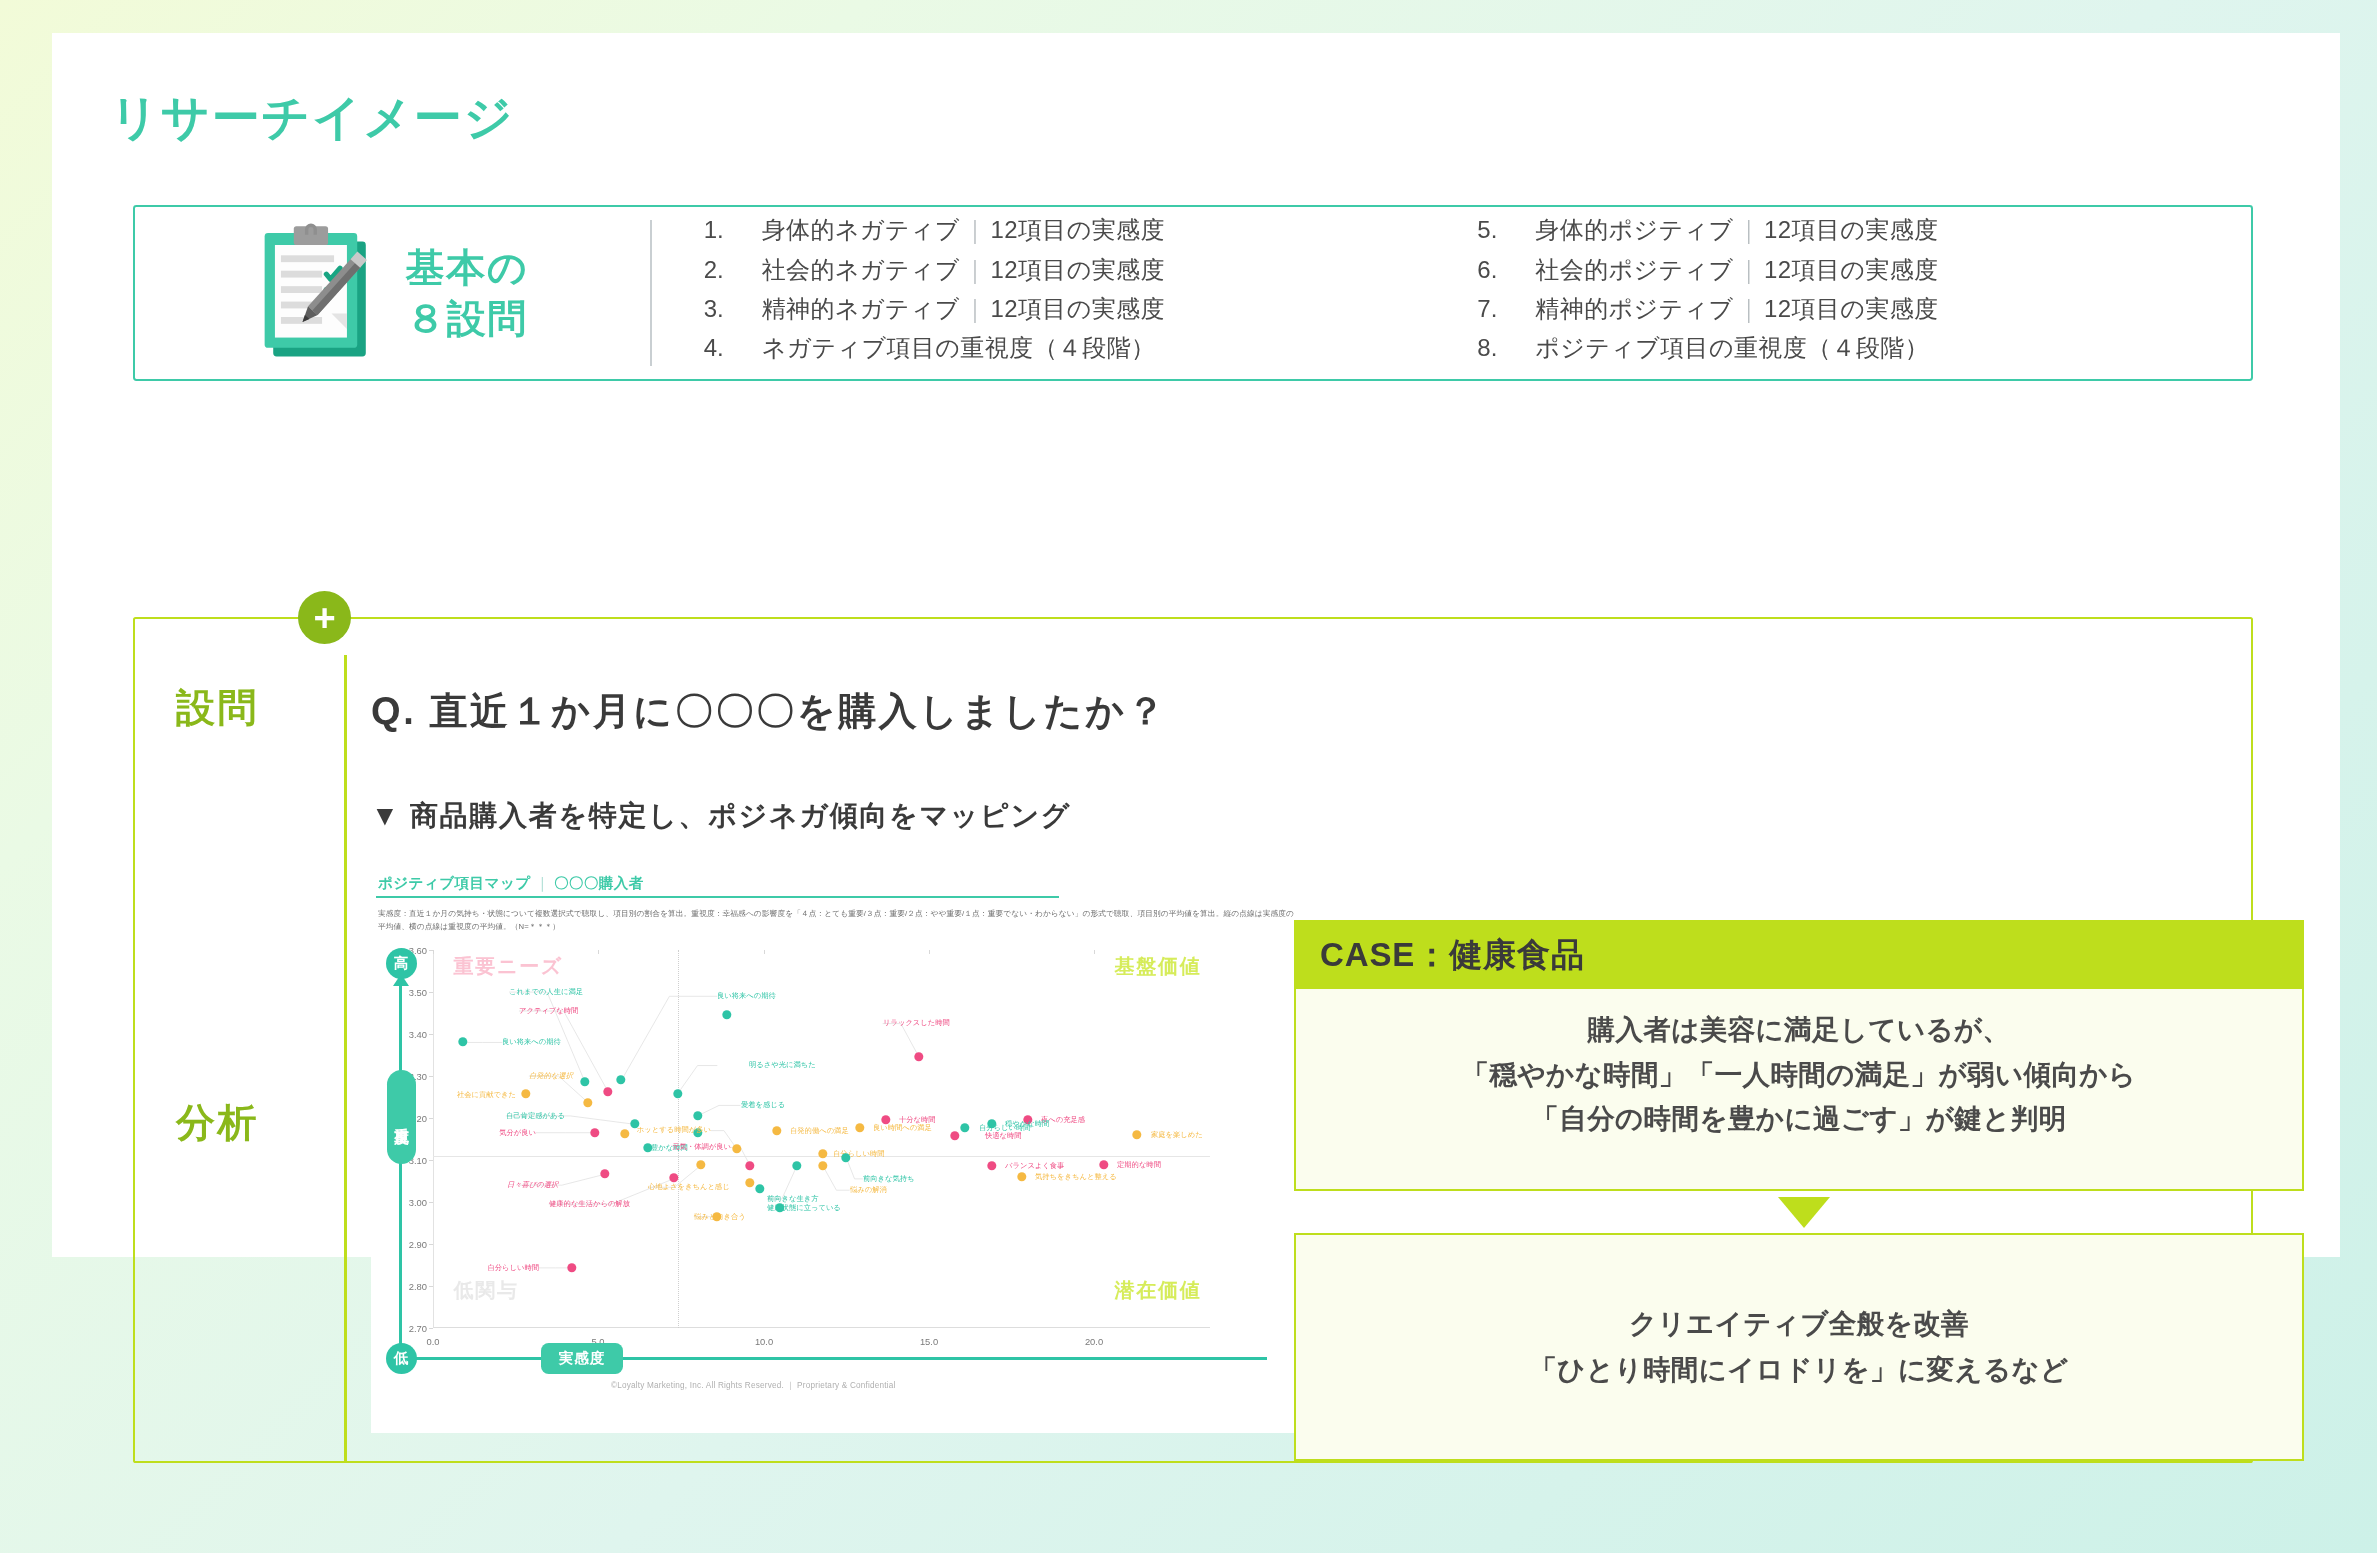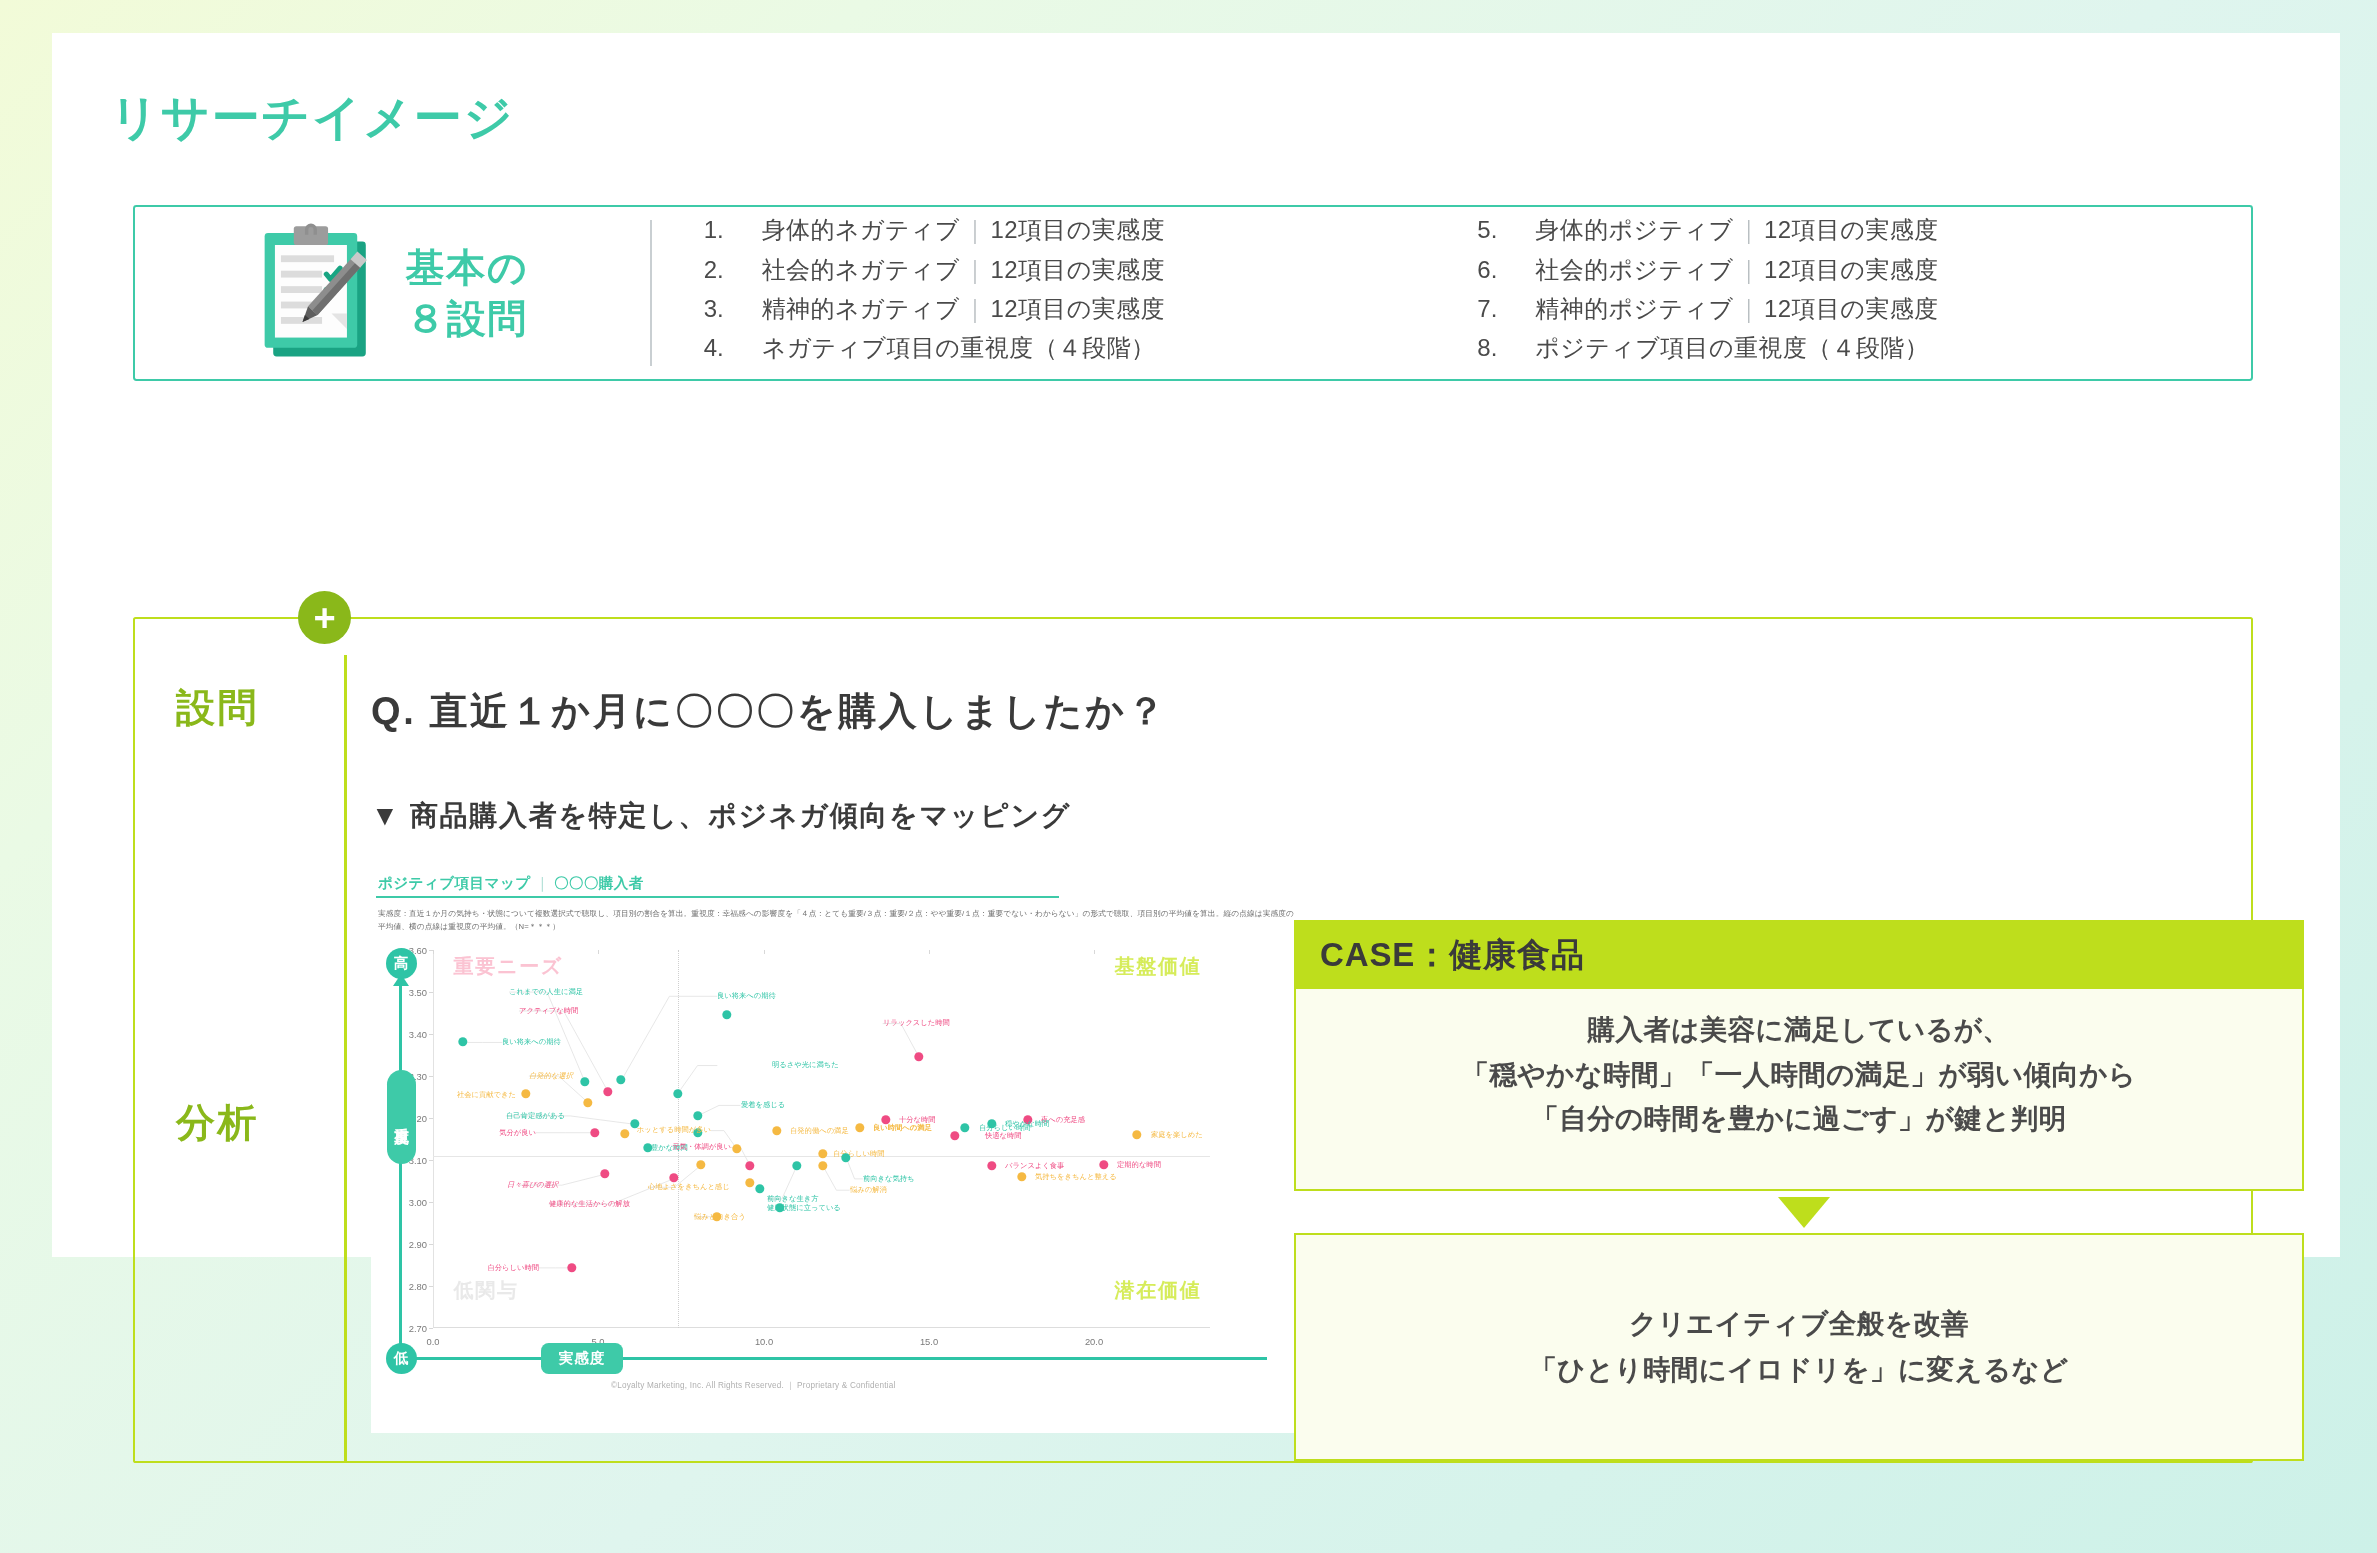--- a/index.html
+++ b/index.html
@@ -496,21 +496,21 @@
         <div class="dot g" style="left: 188px; top: 130px;"></div>
         <div class="dlabel g" style="left: 284px; top: 46px;">良い将来への期待</div>
         <div class="dot p" style="left: 175px; top: 142px;"></div>
         <div class="dlabel p" style="left: 86px; top: 61px;">アクティブな時間</div>
         <div class="dot g" style="left: 294px; top: 65px;"></div>
         <div class="dot o" style="left: 93px; top: 144px;"></div>
         <div class="dlabel o r" style="left: 83px; top: 145px;">社会に貢献できた</div>
         <div class="dot o" style="left: 155px; top: 153px;"></div>
         <div class="dlabel o" style="left: 96px; top: 126px; font-style: italic;">自発的な選択</div>
         <div class="dot g" style="left: 245px; top: 144px;"></div>
-        <div class="dlabel g" style="left: 301px; top: 115px; padding-left: 38px;">明るさや光に満ちた</div>
+        <div class="dlabel g" style="left: 278px; top: 115px; padding-left: 38px;">明るさや光に満ちた</div>
         <div class="dot g" style="left: 30px; top: 92px;"></div>
         <div class="dlabel g" style="left: 69px; top: 92px;">良い将来への期待</div>
         <div class="dot g" style="left: 202px; top: 174px;"></div>
         <div class="dlabel g" style="left: 73px; top: 166px;">自己肯定感がある</div>
         <div class="dot g" style="left: 265px; top: 166px;"></div>
         <div class="dlabel g" style="left: 308px; top: 155px;">愛着を感じる</div>
         <div class="dot g" style="left: 265px; top: 183px;"></div>
         <div class="dot p" style="left: 162px; top: 183px;"></div>
         <div class="dlabel p r" style="left: 103px; top: 183px;">気分が良い</div>
         <div class="dot o" style="left: 192px; top: 184px;"></div>
@@ -536,21 +536,21 @@
         <div class="dlabel p" style="left: 450px; top: 73px;">リラックスした時間</div>
         <div class="dot p" style="left: 453px; top: 170px;"></div>
         <div class="dlabel p" style="left: 466px; top: 170px;">十分な時間</div>
         <div class="dot p" style="left: 595px; top: 170px;"></div>
         <div class="dlabel p" style="left: 608px; top: 170px;">夜への充足感</div>
         <div class="dot g" style="left: 559px; top: 174px;"></div>
         <div class="dlabel g" style="left: 572px; top: 174px;">穏やかな時間</div>
         <div class="dot g" style="left: 532px; top: 178px;"></div>
         <div class="dlabel g" style="left: 546px; top: 178px;">自分らしい時間</div>
         <div class="dot o" style="left: 427px; top: 178px;"></div>
-        <div class="dlabel o" style="left: 440px; top: 178px; font-weight: bold;">良い時間への満足</div>
+        <div class="dlabel o" style="left: 440px; top: 178px;">良い時間への満足</div>
         <div class="dot o" style="left: 344px; top: 181px;"></div>
         <div class="dlabel o" style="left: 357px; top: 181px;">自発的働への満足</div>
         <div class="dot p" style="left: 522px; top: 186px;"></div>
         <div class="dlabel p" style="left: 552px; top: 186px;">快適な時間</div>
         <div class="dot o" style="left: 704px; top: 185px;"></div>
         <div class="dlabel o" style="left: 718px; top: 185px;">家庭を楽しめた</div>
         <div class="dot o" style="left: 390px; top: 204px;"></div>
         <div class="dlabel o" style="left: 400px; top: 204px;">自分らしい時間</div>
         <div class="dot g" style="left: 413px; top: 208px;"></div>
         <div class="dlabel g" style="left: 430px; top: 229px;">前向きな気持ち</div>

